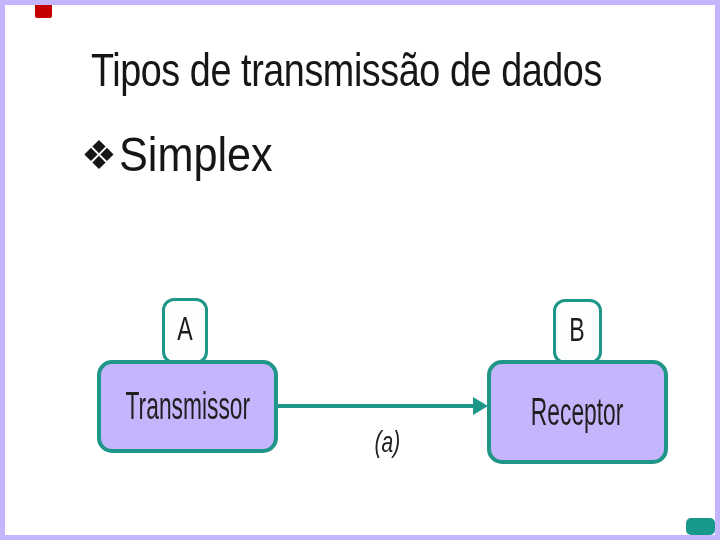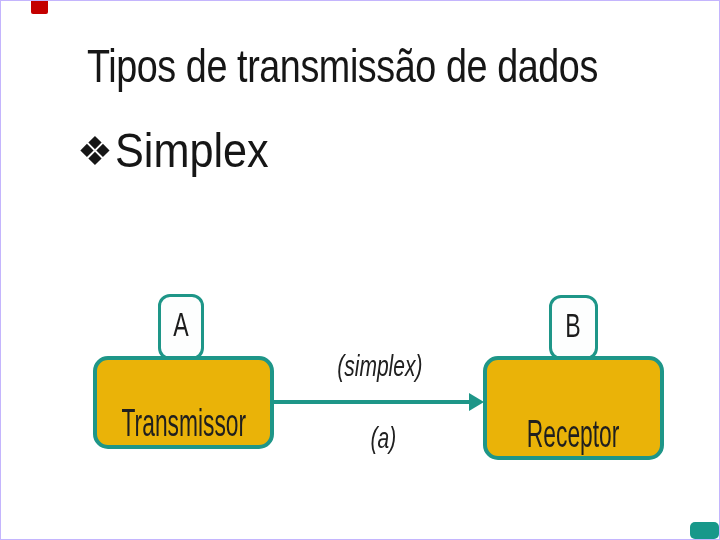--- a/index.html
+++ b/index.html
@@ -1,20 +1,20 @@
 <!DOCTYPE html>
 <html><head>
 <meta charset="utf-8">
 <style>
   html,body{margin:0;padding:0;background:#ffffff;}
   .slide{
     position:relative;
     width:720px;height:540px;
     background:#ffffff;
-    border:1px solid #c4b5fd;
+    border:5px solid #c4b5fd;
     box-sizing:border-box;
     overflow:hidden;
     font-family:"Liberation Sans", sans-serif;
   }
   
   .accent-red{
     position:absolute;left:30px;top:0;width:17px;height:13px;
     border-radius:0 0 2px 2px;
   }
   .accent-teal{
@@ -60,25 +60,25 @@
   .node-b{left:548px;top:294px;width:49px;height:65px;}
   .node-small .glyph{
     display:inline-block;
     font-size:33px;color:#1c1c1c;
     transform:scaleX(0.7);transform-origin:center;
     margin-top:-4px;
   }
   .node-main{
     position:absolute;
     box-sizing:border-box;
-    background:#eab308;
+    background:#c4b5fd;
     border:4px solid;
     border-radius:15px;
     z-index:2;
-    display:flex;align-items:flex-end;justify-content:center;
+    display:flex;align-items:center;justify-content:center;
   }
   .node-tx{left:92px;top:355px;width:181px;height:93px;}
   .node-rx{left:482px;top:355px;width:181px;height:104px;}
   .node-main .glyph{
     display:inline-block;
     font-size:38px;color:#1f1f1f;
     transform:scaleX(0.6);transform-origin:center;
     white-space:nowrap;
   }
   .arrow-line{
@@ -132,23 +132,20 @@
       <span class="glyph">Transmissor</span>
     </div>
 
     <div class="node-main node-rx" style="border-color: rgb(30, 150, 136);">
       <span class="glyph">Receptor</span>
     </div>
 
     <div class="arrow-line" style="background-color: rgb(30, 150, 136);"></div>
     <div class="arrow-head" style="border-color: transparent transparent transparent rgb(30, 150, 136);"></div>
 
-    <div class="lbl lbl-simplex">
-      <span>(simplex)</span>
-    </div>
 
     <div class="lbl lbl-caption">
       <span>(a)</span>
     </div>
 
   </div>
 
   <div class="accent-teal" style="background-color: rgb(23, 152, 138);"></div>
 
 </div>

